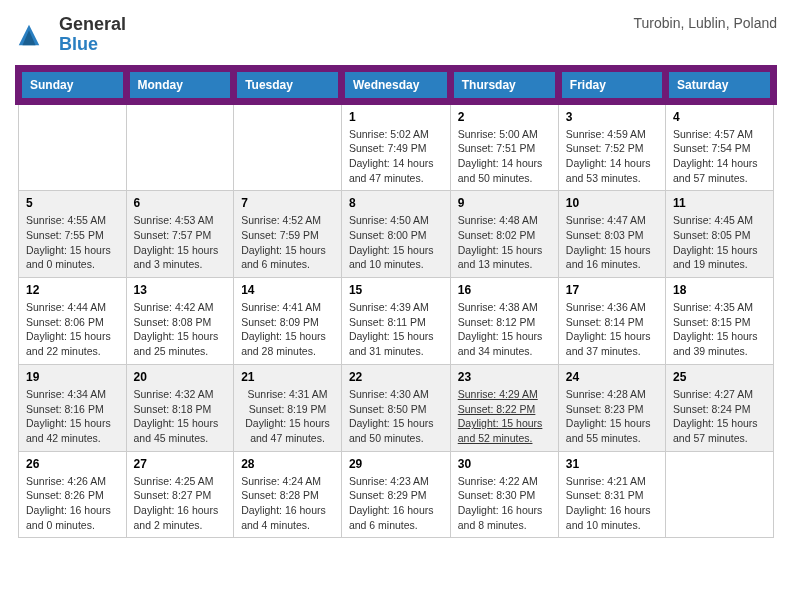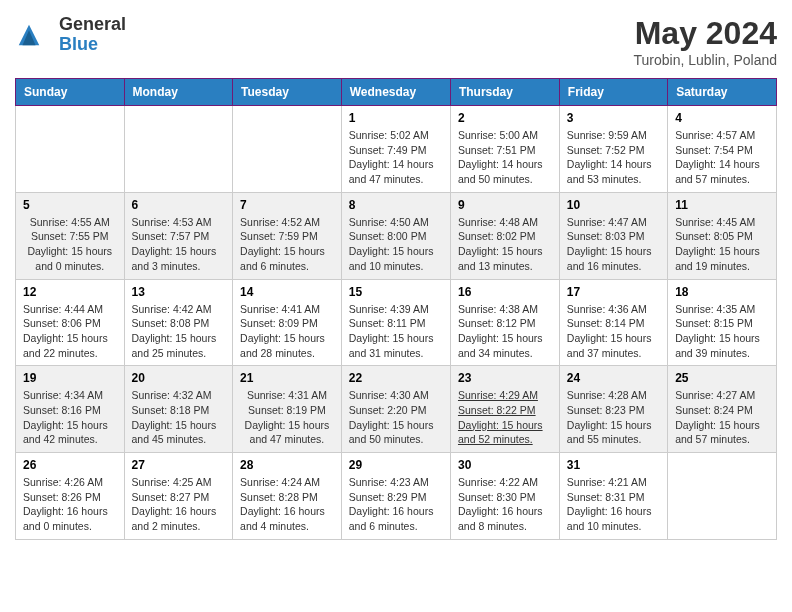--- a/index.html
+++ b/index.html
@@ -49,21 +49,21 @@
       border-collapse: collapse;
       font-size: 11px;
     }
     .calendar th {
       background: #2a7fc1;
       color: #fff;
       text-align: left;
       padding: 6px 8px;
       font-size: 12px;
       font-weight: bold;
-      border: 1px solid #701a75;
+      border: 7px solid #701a75;
     }
     .calendar td {
       vertical-align: top;
       padding: 5px 7px;
       border: 1px solid #ccc;
       width: 110px;
       min-height: 80px;
       background: #fff;
     }
     .calendar tr:nth-child(even) td {
@@ -93,21 +93,20 @@
       <svg class="logo-icon" viewBox="0 0 30 30" xmlns="http://www.w3.org/2000/svg">
         <polygon points="15,4 26,26 4,26" fill="#2a7fc1"></polygon>
         <polygon points="15,10 22,26 8,26" fill="#1a5f91"></polygon>
       </svg>
       <div class="logo-text">
         <span class="logo-general">General</span><br>
         <span class="logo-blue">Blue</span>
       </div>
     </div>
     <div class="title-block">
-      <div class="month-title">May 2024</div>
       <div class="location">Turobin, Lublin, Poland</div>
     </div>
   </div>
 
   <table class="calendar">
     <thead>
       <tr>
         <th>Sunday</th>
         <th>Monday</th>
         <th>Tuesday</th>
@@ -131,37 +130,37 @@
           </td>
           <td>
             <span class="day-number">2</span>
             <div class="day-info" style="white-space: pre-line;">Sunrise: 5:00 AM
 Sunset: 7:51 PM
 Daylight: 14 hours
 and 50 minutes.</div>
           </td>
           <td>
             <span class="day-number">3</span>
-            <div class="day-info" style="white-space: pre-line;">Sunrise: 9:59 AM
+            <div class="day-info" style="white-space: pre-line;">Sunrise: 4:59 AM
 Sunset: 7:52 PM
 Daylight: 14 hours
 and 53 minutes.</div>
           </td>
           <td>
             <span class="day-number">4</span>
             <div class="day-info" style="white-space: pre-line;">Sunrise: 4:57 AM
 Sunset: 7:54 PM
 Daylight: 14 hours
 and 57 minutes.</div>
           </td>
         </tr>
         <tr>
           <td>
             <span class="day-number">5</span>
-            <div class="day-info" style="white-space: pre-line; text-align: center;">Sunrise: 4:55 AM
+            <div class="day-info" style="white-space: pre-line;">Sunrise: 4:55 AM
 Sunset: 7:55 PM
 Daylight: 15 hours
 and 0 minutes.</div>
           </td>
           <td>
             <span class="day-number">6</span>
             <div class="day-info" style="white-space: pre-line;">Sunrise: 4:53 AM
 Sunset: 7:57 PM
 Daylight: 15 hours
 and 3 minutes.</div>
@@ -271,21 +270,21 @@
           <td>
             <span class="day-number">21</span>
             <div class="day-info" style="white-space: pre-line; text-align: center;">Sunrise: 4:31 AM
 Sunset: 8:19 PM
 Daylight: 15 hours
 and 47 minutes.</div>
           </td>
           <td>
             <span class="day-number">22</span>
             <div class="day-info" style="white-space: pre-line;">Sunrise: 4:30 AM
-Sunset: 2:20 PM
+Sunset: 8:50 PM
 Daylight: 15 hours
 and 50 minutes.</div>
           </td>
           <td>
             <span class="day-number">23</span>
             <div class="day-info" style="white-space: pre-line; text-decoration: underline;">Sunrise: 4:29 AM
 Sunset: 8:22 PM
 Daylight: 15 hours
 and 52 minutes.</div>
           </td>

